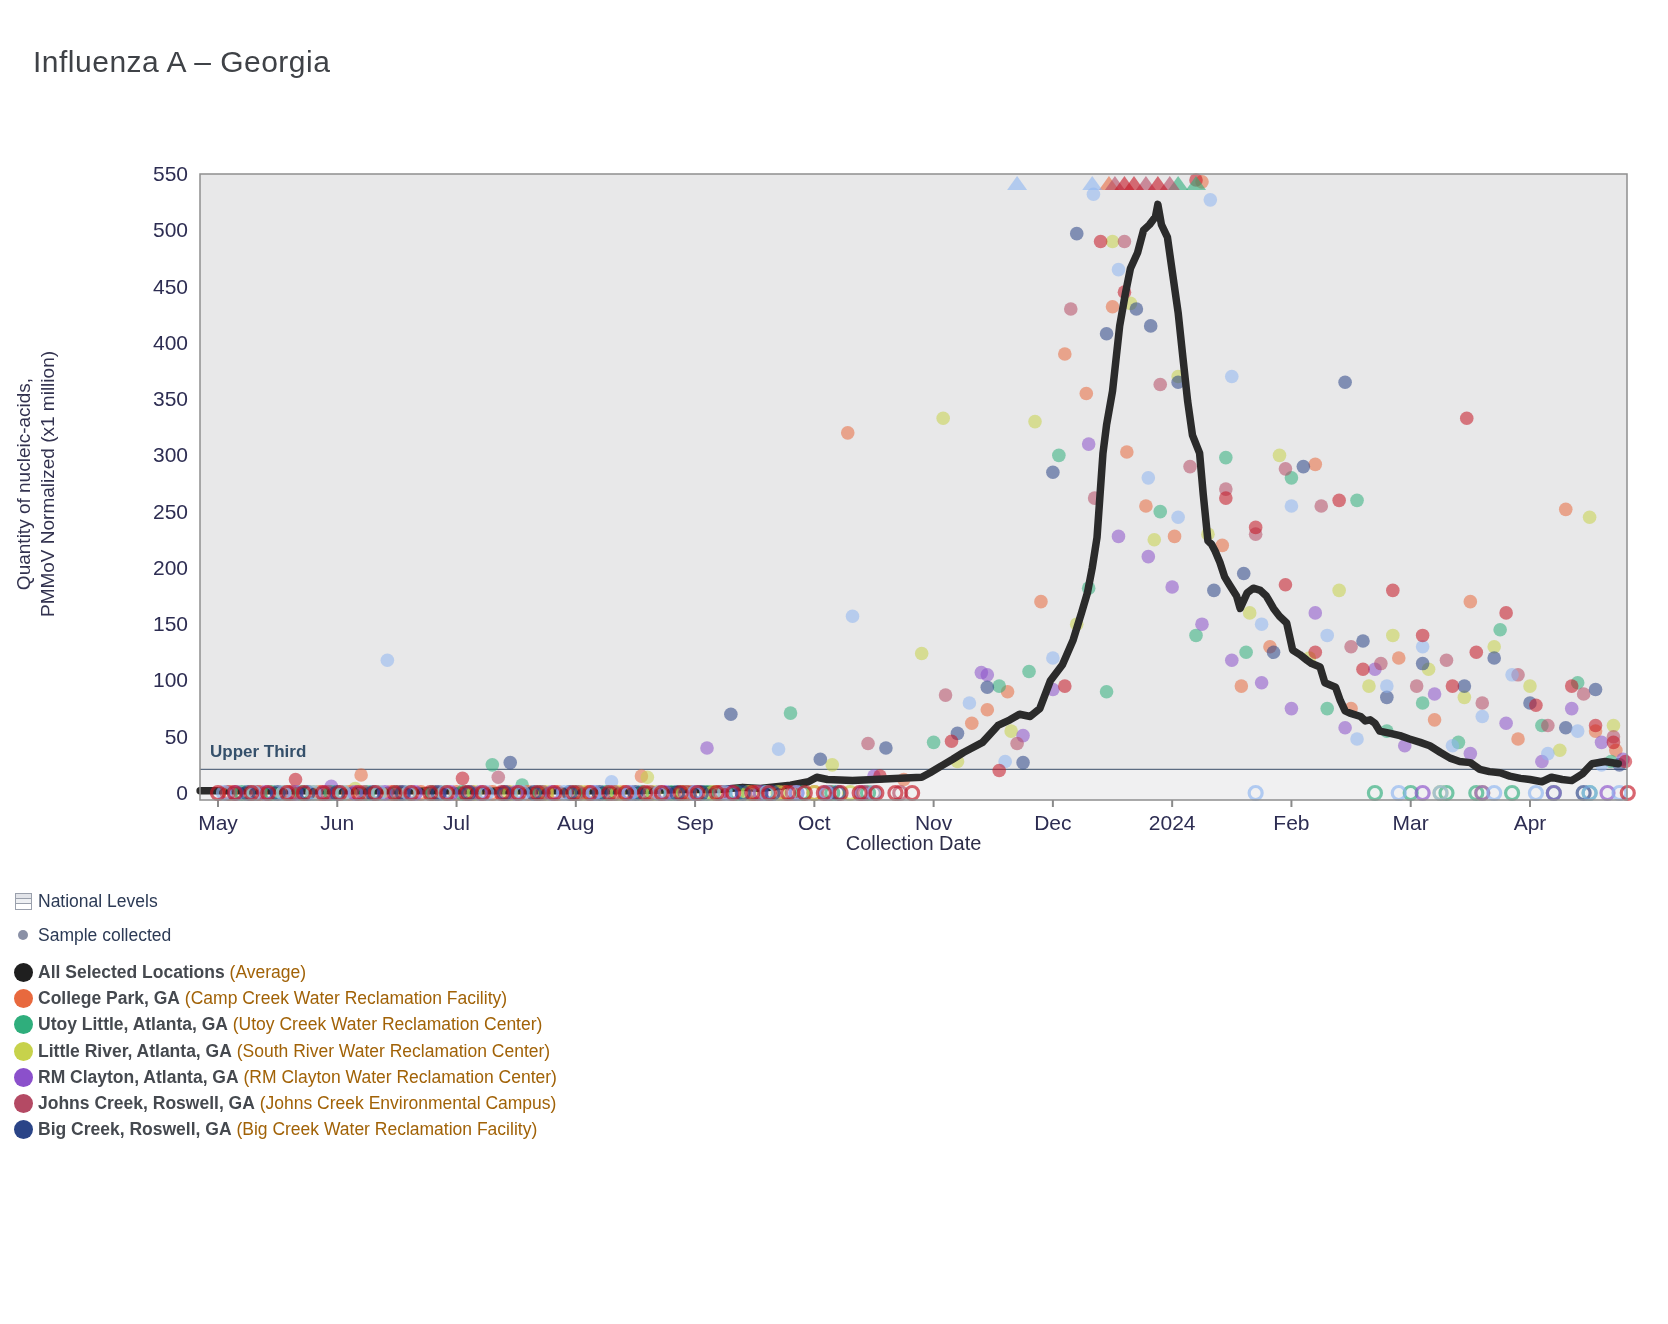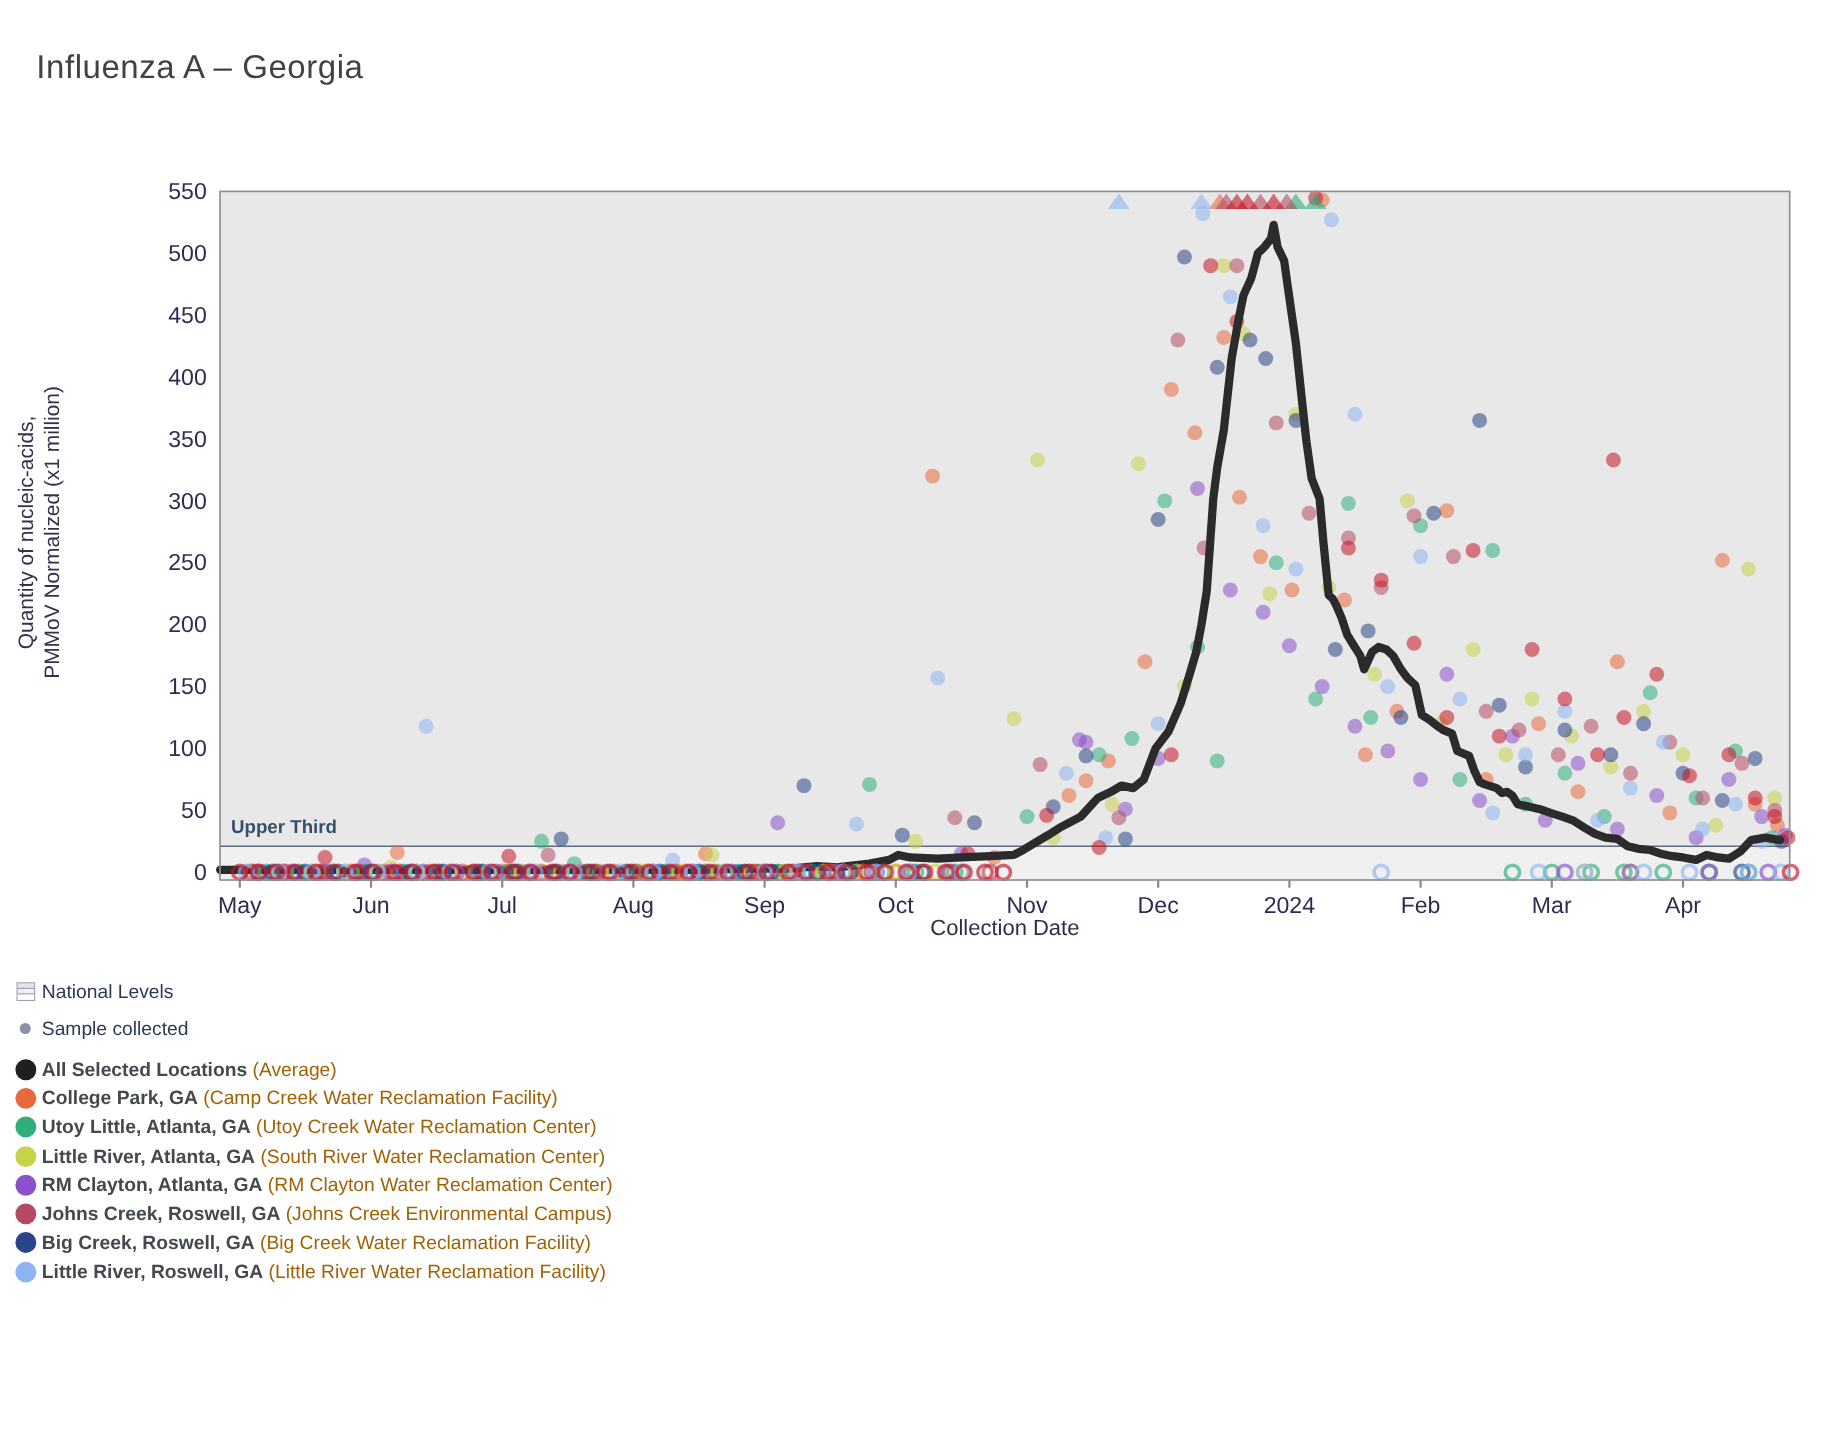--- a/index.html
+++ b/index.html
@@ -548,21 +548,14 @@
         <span class="locname">Johns Creek, Roswell, GA</span>
         <span class="locdetail"> (Johns Creek Environmental Campus)</span>
       </div>
       <div class="locrow">
         <span class="icol">
           <span class="loc-dot" style="background: rgb(42, 68, 135);"></span>
         </span>
         <span class="locname">Big Creek, Roswell, GA</span>
         <span class="locdetail"> (Big Creek Water Reclamation Facility)</span>
       </div>
-      <div class="locrow">
-        <span class="icol">
-          <span class="loc-dot" style="background: rgb(142, 181, 241);"></span>
-        </span>
-        <span class="locname">Little River, Roswell, GA</span>
-        <span class="locdetail"> (Little River Water Reclamation Facility)</span>
-      </div>
     </div>
 </div>
 
 </body></html>

